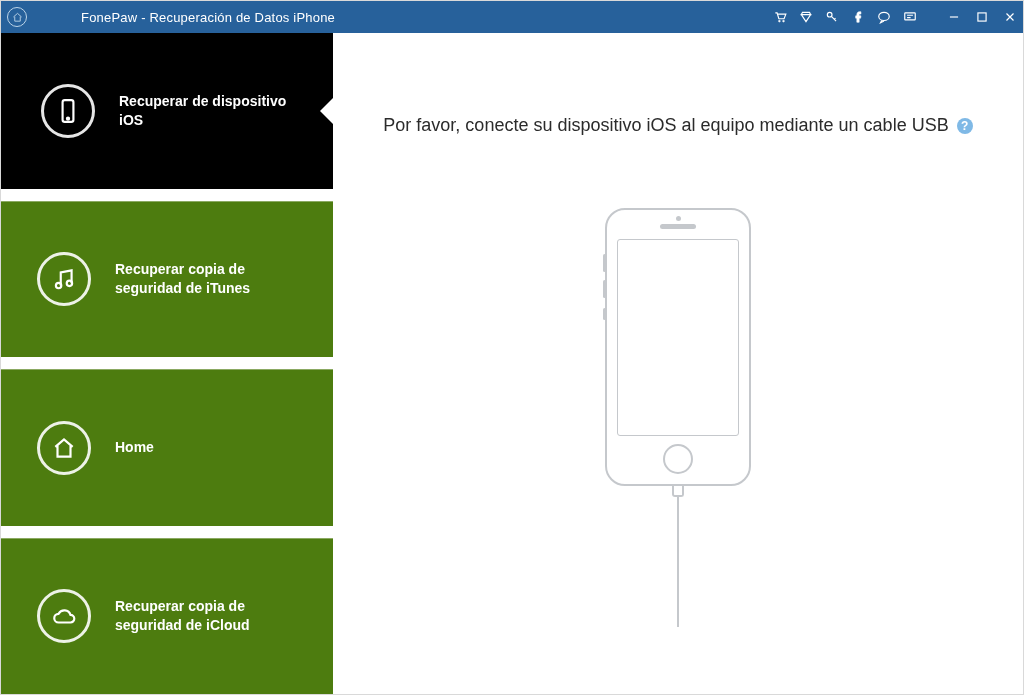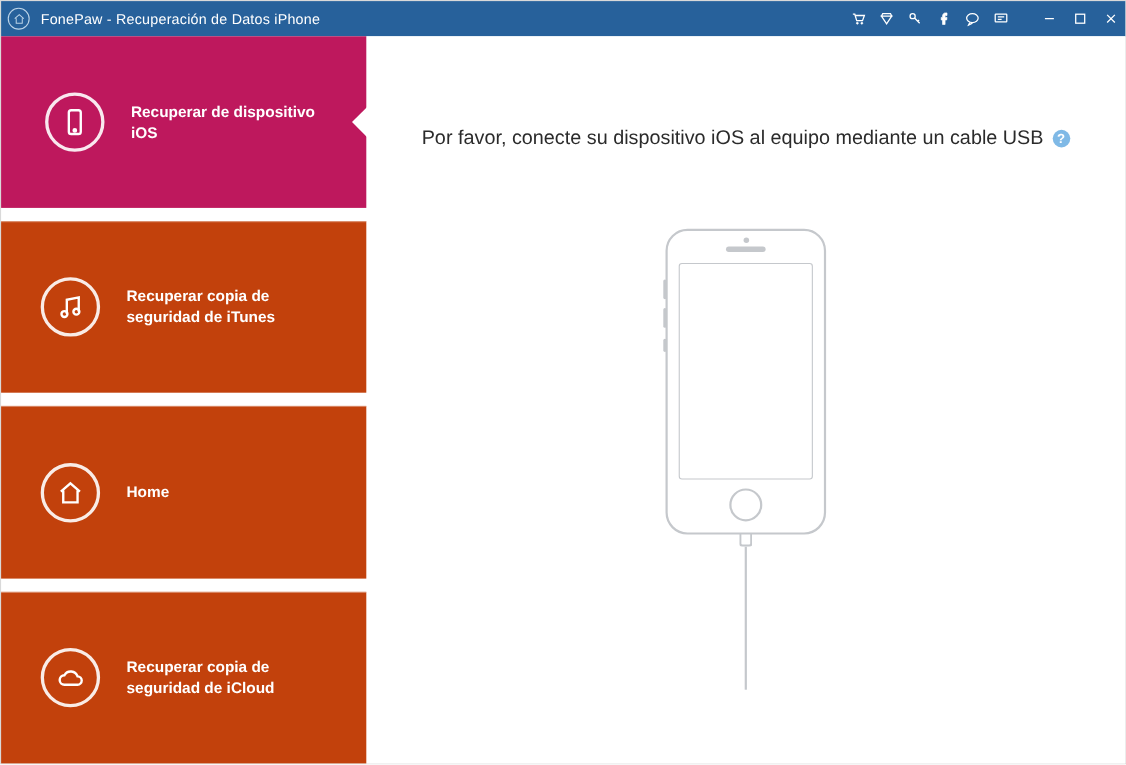--- a/index.html
+++ b/index.html
@@ -10,40 +10,40 @@
   
   .titlebar {
     height: 32px; background:#27619b; color:#fff; display:flex; align-items:center;
     padding:0 6px; font-size:13px; letter-spacing:.2px;
   }
   .titlebar .home-circ {
     width:20px; height:20px; border:1.5px solid #bcd4e8; border-radius:50%;
     display:flex; align-items:center; justify-content:center; margin-right:10px; cursor:pointer;
   }
   .titlebar .home-circ svg { width:11px; height:11px; stroke:#bcd4e8; fill:none; stroke-width:2; }
-  .titlebar-title { flex: none; }
+  .titlebar-title { flex: none; margin-left: 44px; }
   .titlebar-spacer { flex:1; }
   .titlebar .ticons { display:flex; align-items:center; gap:12px; }
   .titlebar .ticons span, .titlebar .winbtn { cursor:pointer; display:inline-flex; }
   .titlebar .ticons svg, .titlebar .winbtn svg { width:14px; height:14px; stroke:#fff; fill:#fff; }
   .titlebar .winbtns { display:flex; gap:14px; margin-left:18px; }
   .titlebar .winbtn svg { fill:none; stroke-width:2; }
 
   
   .body { flex:1; display:flex; }
 
   .sidebar { width:332px; display:flex; flex-direction:column; }
   .side-item {
     flex:1; display:flex; align-items:center; gap:24px; padding-left:36px;
     color:#fff; cursor:pointer; position:relative;
     border-top:1px solid rgba(255,255,255,.35);
   }
   .side-item:first-child { border-top:none; }
-  .side-item.sel { background:#be185d;padding-left:40px; }
-  .side-item.reg { background:#c2410c;margin-top:12px; }
+  .side-item.sel { background:#000000;padding-left:40px; }
+  .side-item.reg { background:#4d7c0f;margin-top:12px; }
   .side-item .circ {
     width:54px; height:54px; border:3px solid rgba(255,255,255,.9); border-radius:50%;
     display:flex; align-items:center; justify-content:center; flex:none;
   }
   .side-item .circ svg { width:26px; height:26px; stroke:#fff; fill:none; stroke-width:2; }
   .side-item .lbl { font-size:14px; font-weight:600; line-height:1.35; max-width:170px; }
   .side-item.sel::after{
     content:""; position:absolute; right:-1px; top:50%; transform:translateY(-50%);
     border-top:14px solid transparent; border-bottom:14px solid transparent; border-right:14px solid #fff;
   }

